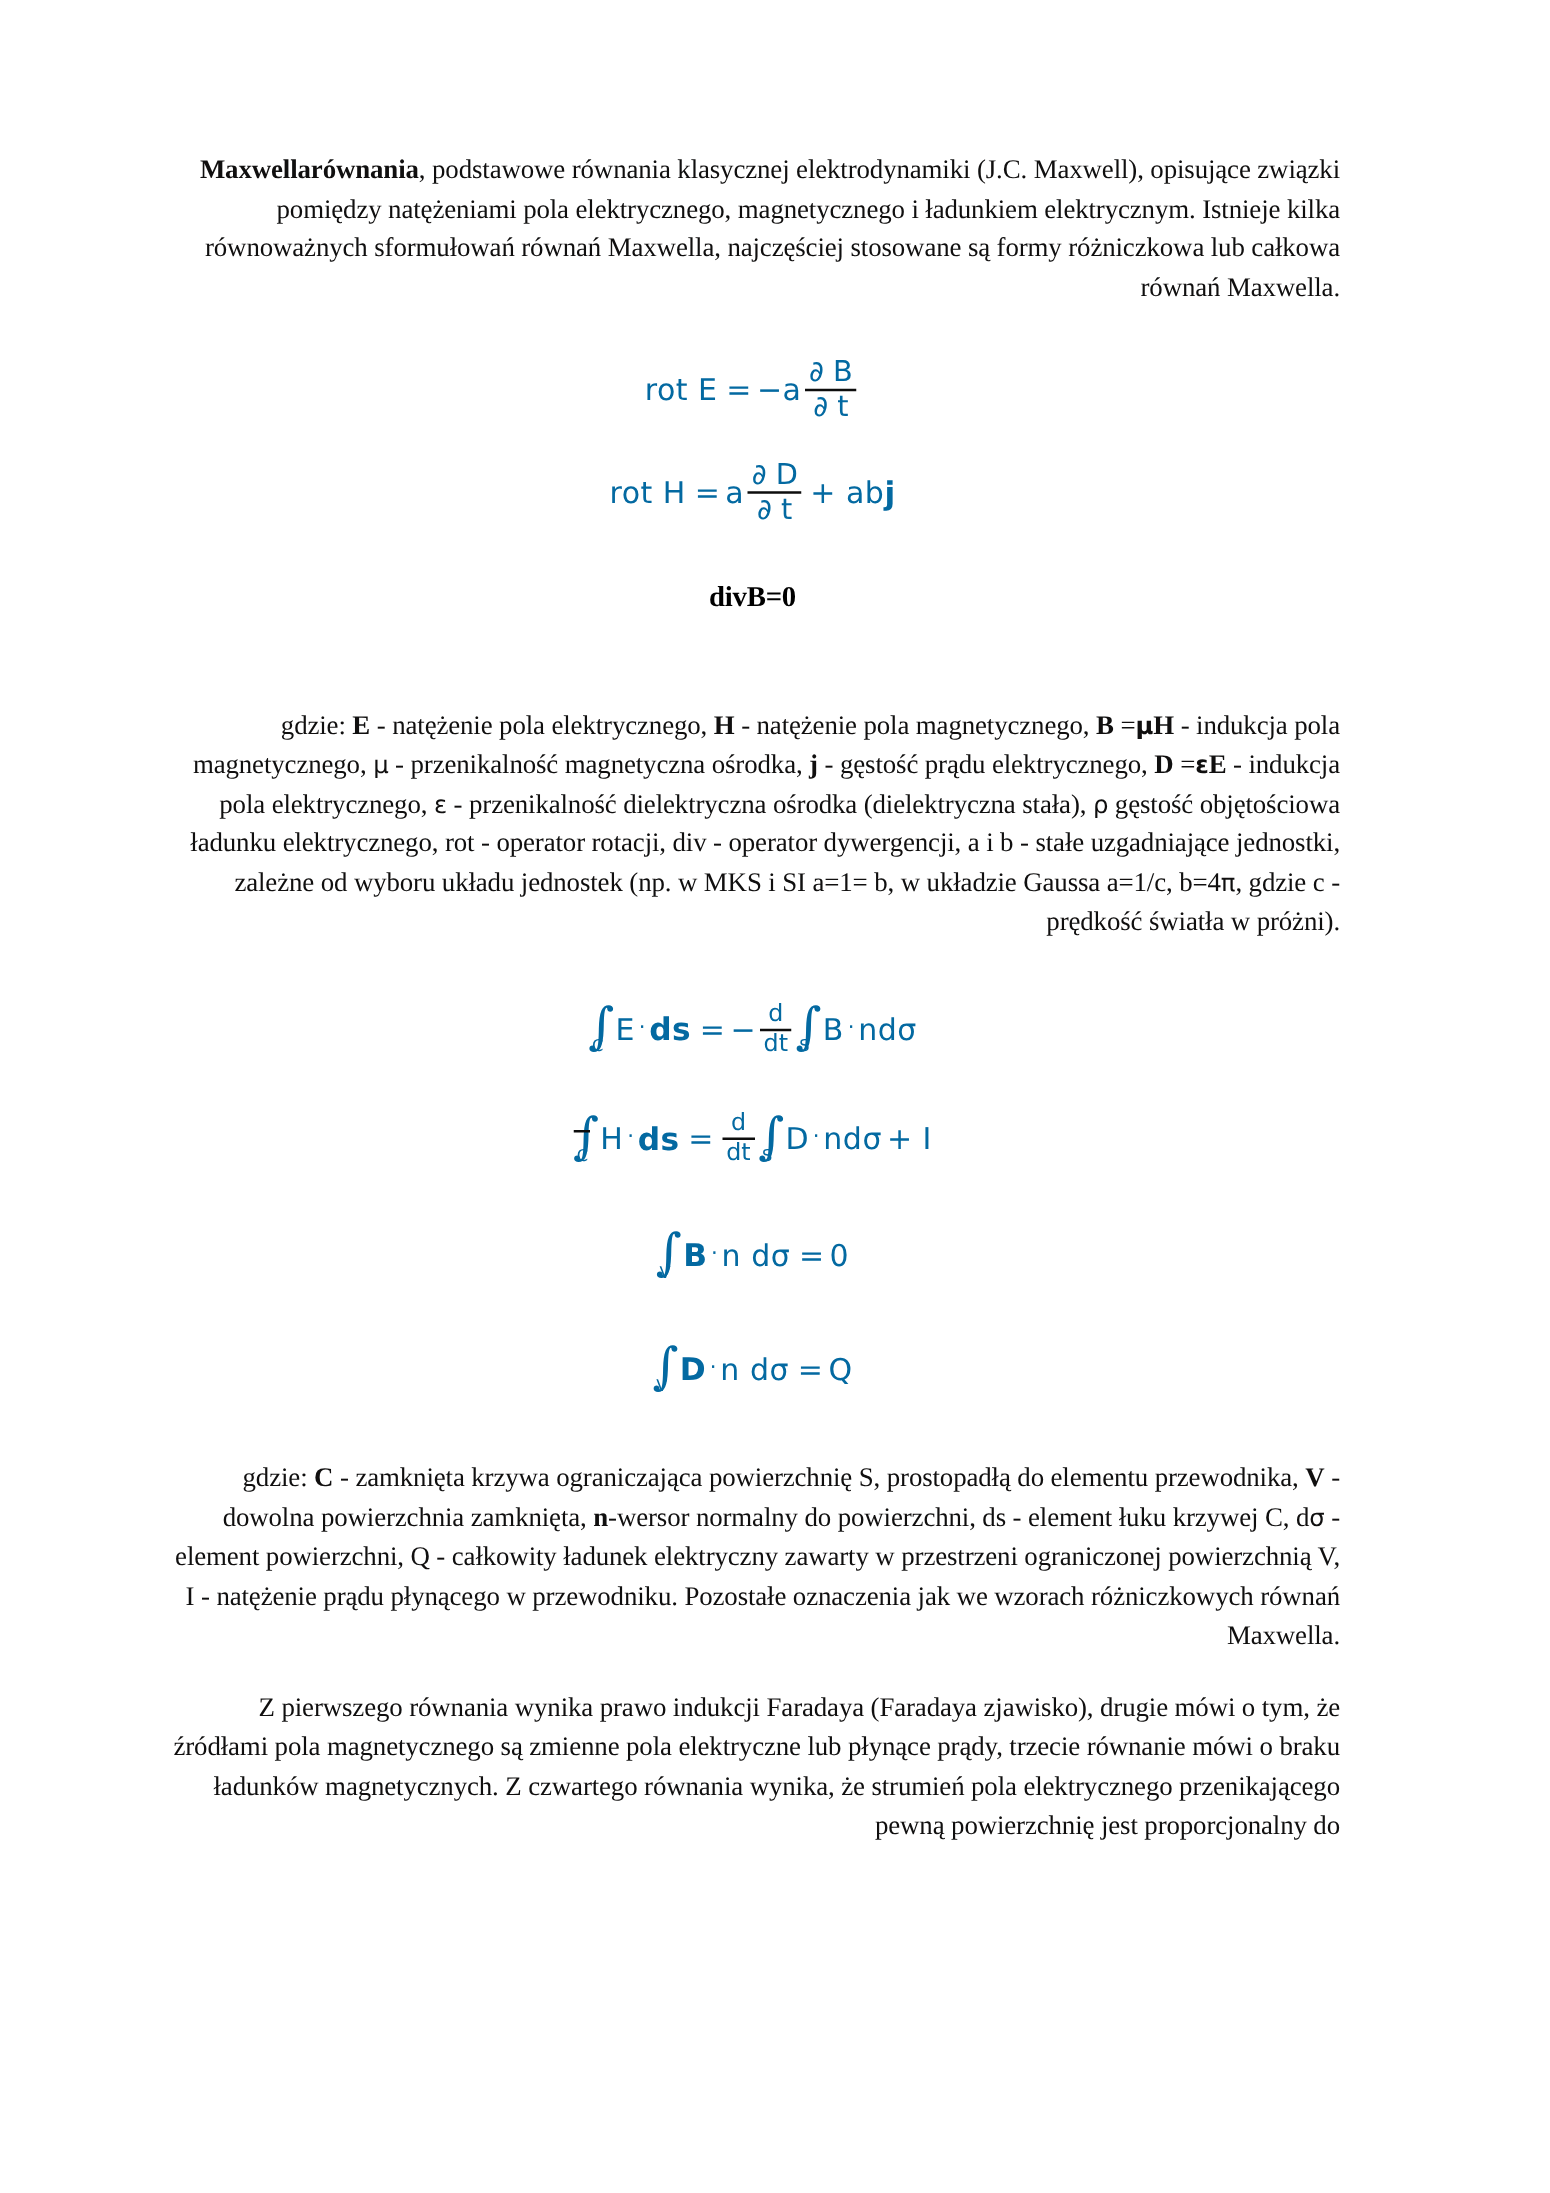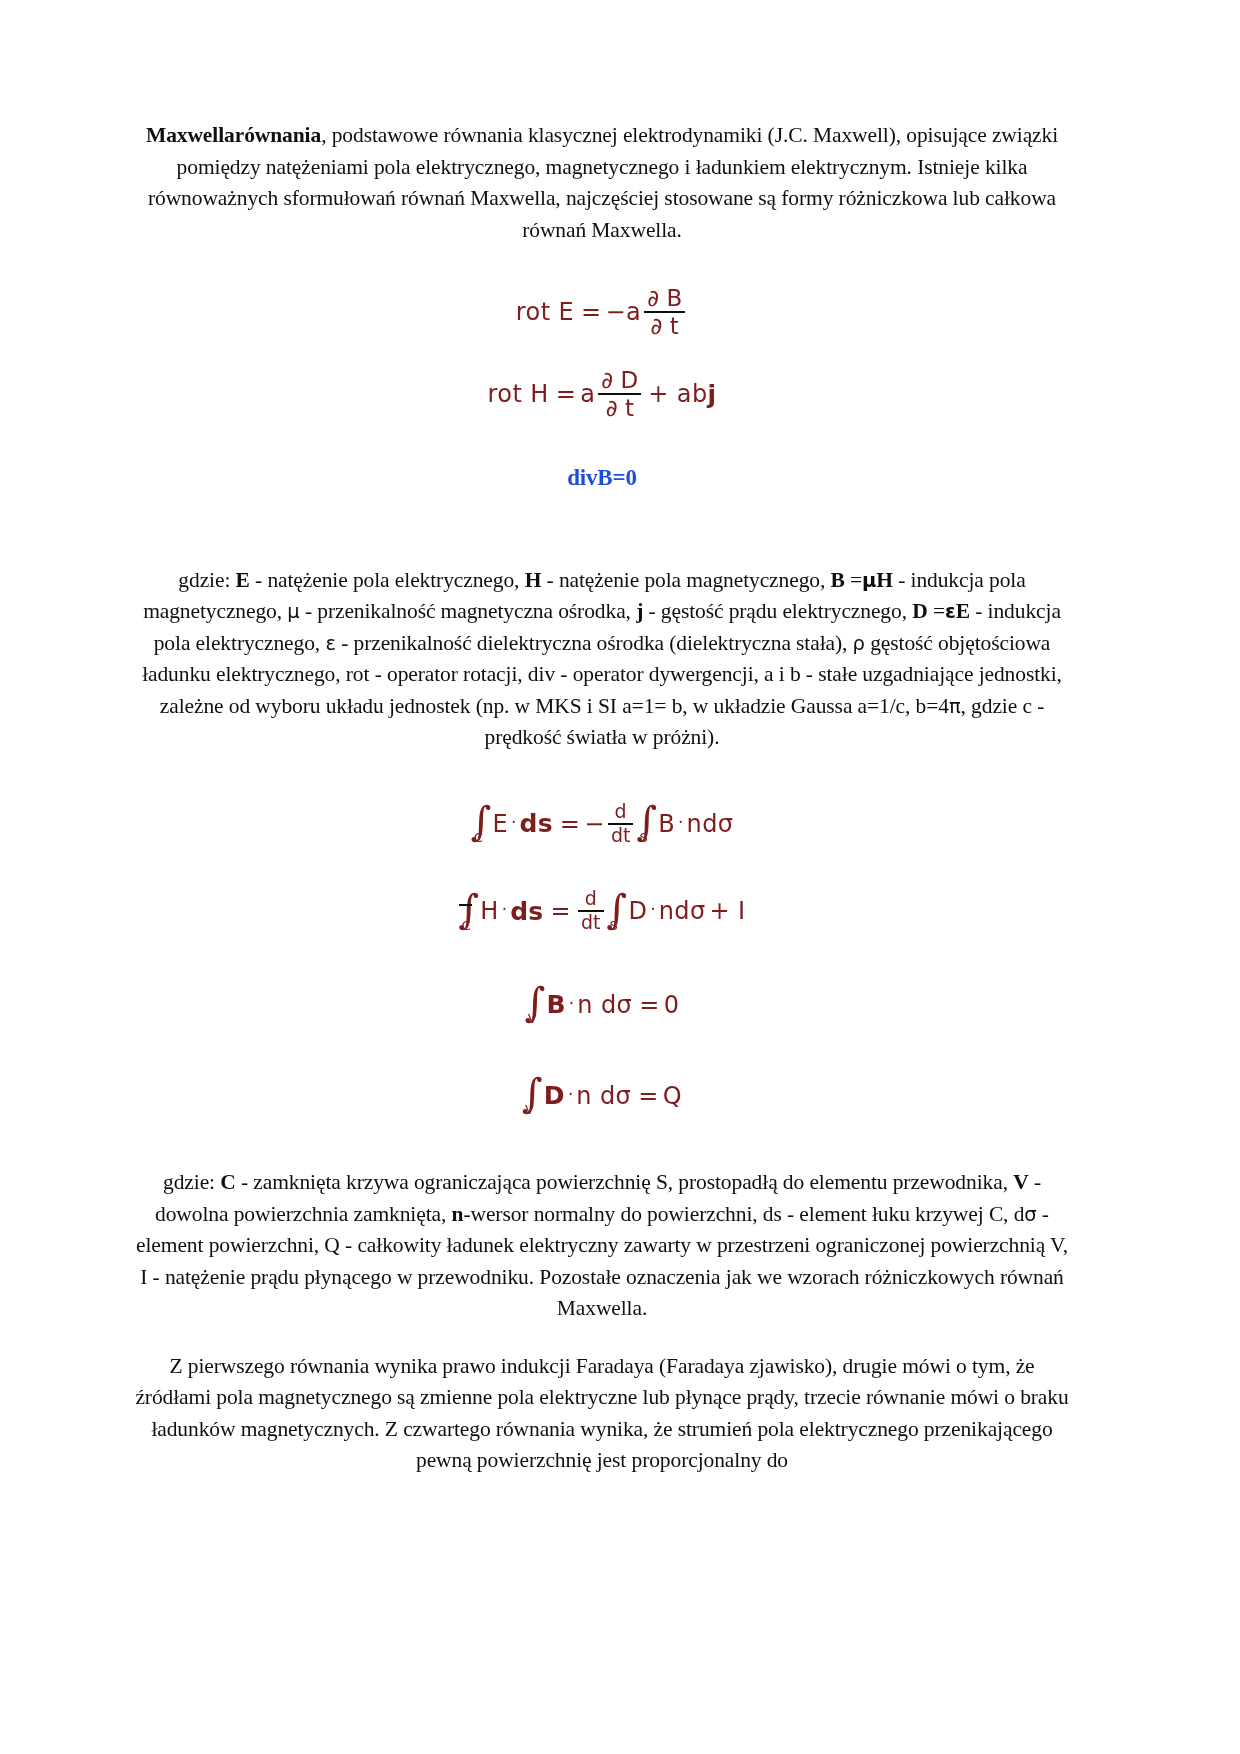--- a/index.html
+++ b/index.html
@@ -19,21 +19,21 @@
     left: 132px;
     top: 120px;
     width: 940px;
   }
   .para {
     font-family: "Liberation Serif", "DejaVu Serif", serif;
     font-size: 21.5px;
     line-height: 31.5px;
     color: #100f0f;
     margin: 0 0 26px 0;
-    text-align: center;
+    text-align: right;
     letter-spacing: -0.1px;
   }
   b, .b {
     font-weight: bold;
   }
   .gr {
     font-family: "DejaVu Sans", sans-serif;
     font-size: 19.5px;
   }
   .gr-b {
@@ -42,21 +42,21 @@
     font-weight: bold;
   }
 
   
   .formula-block {
     margin: 0;
     padding: 0;
   }
   .formula {
     font-family: "DejaVu Sans", "Liberation Sans", sans-serif;
-    color: #7f1d1d;
+    color: #0369a1;
     display: flex;
     justify-content: center;
     align-items: center;
   }
   .f-row {
     display: inline-flex;
     align-items: center;
     white-space: nowrap;
   }
   .f-txt {
@@ -150,21 +150,21 @@
     vertical-align: middle;
     position: relative;
     top: -2px;
   }
 
   .eq-centered {
     text-align: center;
     font-family: "Liberation Serif", "DejaVu Serif", serif;
     font-weight: bold;
     font-size: 23px;
-    color: #1d4ed8;
+    color: #000000;
     letter-spacing: -0.2px;
   }
   .eq-centered .rho {
     font-family: "DejaVu Sans", sans-serif;
     font-weight: normal;
     font-size: 21px;
   }
   .spacer-lg { height: 30px; }
   .spacer-md { height: 22px; }
   .spacer-sm { height: 14px; }

